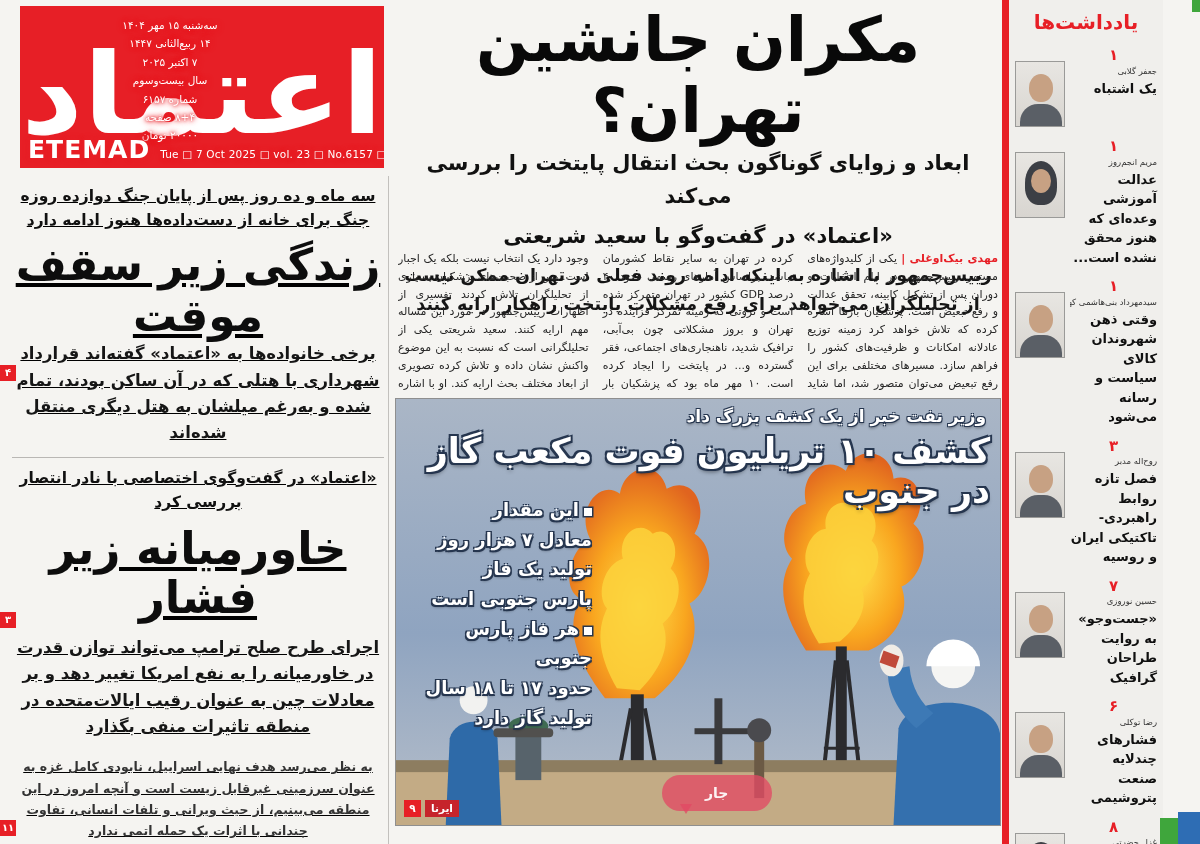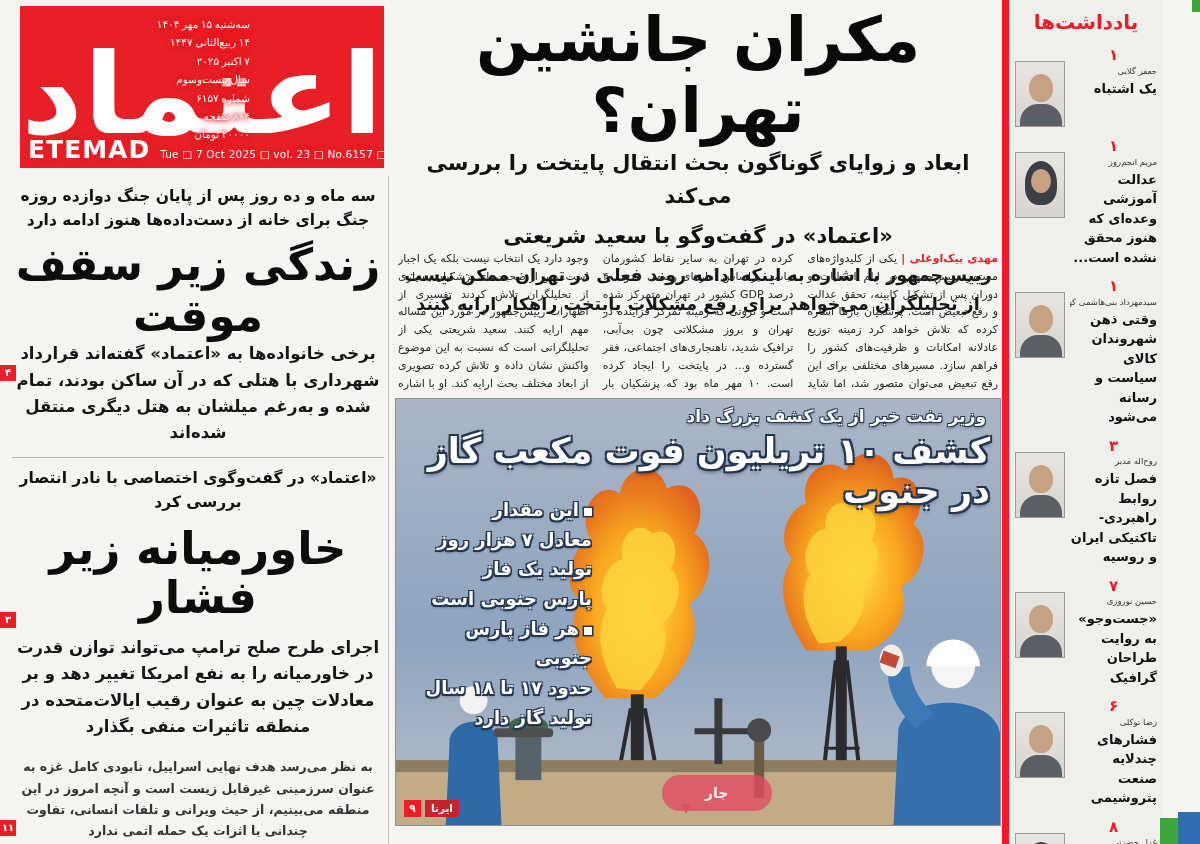--- a/index.html
+++ b/index.html
@@ -14,33 +14,33 @@
     position:absolute; left:20px; top:6px; width:364px; height:162px;
     background:#e71f26; color:#fff; overflow:hidden;
   }
   .calligraphy {
     position:absolute; left:0; right:0; bottom:18px; text-align:center;
     font-size:112px; font-weight:bold; color:#fff; line-height:1;
     transform:scaleX(1.08); letter-spacing:-4px;
   }
   .mast-dates {
     position:absolute; top:10px; left:70px; width:160px; z-index:3;
-    direction:rtl; text-align:right; font-size:10.5px; line-height:1.75;
-    color:#fff; text-shadow:0 0 3px #e71f26,0 0 5px #e71f26,0 0 7px #e71f26;font-family:Liberation Serif, serif;
+    direction:rtl; text-align:center; font-size:10.5px; line-height:1.75;
+    color:#fff; text-shadow:0 0 3px #e71f26,0 0 5px #e71f26,0 0 7px #e71f26;
   }
   .mast-latin {
     position:absolute; left:8px; right:8px; bottom:4px; z-index:3;
     display:flex; align-items:baseline; gap:10px; direction:ltr;
     text-shadow:0 0 4px #e71f26,0 0 6px #e71f26;
   }
   .mast-latin .etemad { font-size:25px; font-weight:bold; letter-spacing:1px; }
   .mast-latin .info { font-size:10.5px; letter-spacing:.2px; white-space:nowrap; }
   
   .left-col { position:absolute; left:12px; top:176px; width:372px; }
-  .article { text-align:center; direction:rtl; padding:8px 2px 10px; }
+  .article { text-align:center; direction:rtl; padding:8px 2px 10px;text-decoration:underline; }
   .article + .article { border-top:1px solid #b9b7b4; }
   .kicker { font-size:15.5px; font-weight:bold; color:#111; line-height:1.55; }
   .hl-1 { font-size:44px; font-weight:bold; color:#0d0d0d; line-height:1.15; margin:8px 0 0; letter-spacing:-1px;}
   .hl-2 { font-size:45px; font-weight:bold; color:#0d0d0d; line-height:1.1; margin:10px 0 12px; letter-spacing:-1px;}
   .deck { font-size:16.5px; font-weight:bold; color:#161616; line-height:1.6; }
   .deck-sm { font-size:12.5px; font-weight:bold; color:#333; line-height:1.7; margin-top:16px; }
   .page-badge {
     position:absolute; left:0; width:16px; height:16px; background:#e71f26;
     color:#fff; font-size:10px; font-weight:bold; text-align:center; line-height:16px; z-index:5;
   }

